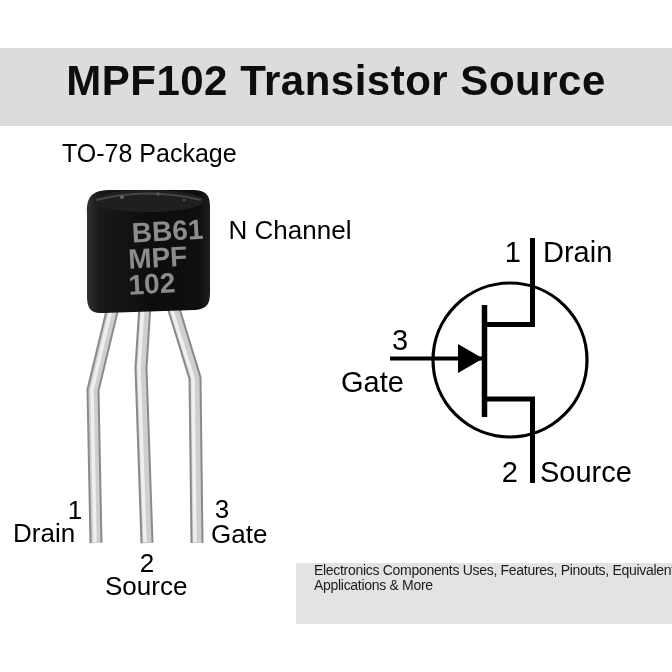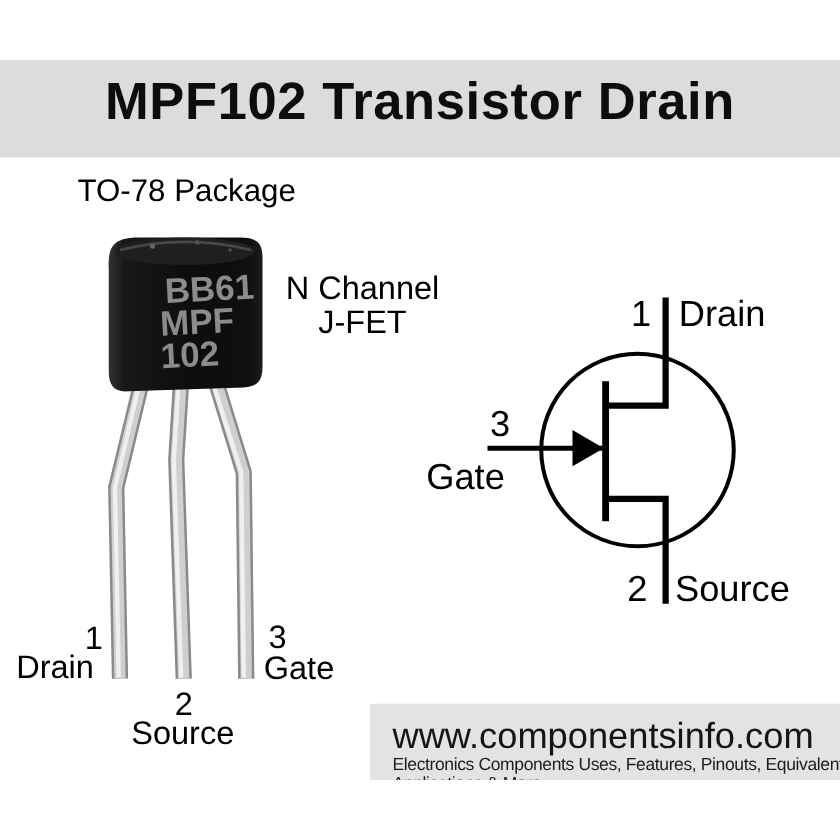--- a/index.html
+++ b/index.html
@@ -50,21 +50,21 @@
     white-space:nowrap;letter-spacing:-0.3px;
   }
   svg{position:absolute;left:0;top:0;}
 </style>
 </head>
 <body>
 
 <div id="stage">
 
   <div class="banner">
-    <div class="title">MPF102 Transistor Drain</div>
+    <div class="title">MPF102 Transistor Source</div>
   </div>
 
   <svg width="672" height="672" viewBox="0 0 672 672">
     <defs>
       <linearGradient id="bodyGrad" x1="0" y1="0" x2="1" y2="0">
         <stop offset="0" stop-color="#333333"></stop>
         <stop offset="0.10" stop-color="#181818"></stop>
         <stop offset="0.55" stop-color="#0d0d0d"></stop>
         <stop offset="0.92" stop-color="#0f0f0f"></stop>
         <stop offset="1" stop-color="#1e1e1e"></stop>
@@ -112,36 +112,34 @@
       <polyline points="487,399 532.5,399 532.5,483" stroke-width="5"></polyline>
       <line x1="390" y1="358.5" x2="482" y2="358.5" stroke-width="4"></line>
       <polygon points="458,344 458,373 483,358.5" fill="#000" stroke="none"></polygon>
     </g>
   </svg>
 
   <div class="lbl pkg">TO-78 Package</div>
 
   <div class="lbl devtype">
     <div>N Channel</div>
-    <div>J-FET</div>
   </div>
 
   <div class="lbl p26 pin1-num">1</div>
   <div class="lbl p26 pin1-name">Drain</div>
   <div class="lbl p26 pin2-num">2</div>
   <div class="lbl p26 pin2-name">Source</div>
   <div class="lbl p26 pin3-num">3</div>
   <div class="lbl p26 pin3-name">Gate</div>
 
   <div class="lbl p29 sym-drain-num">1</div>
   <div class="lbl p29 sym-drain-name">Drain</div>
   <div class="lbl p29 sym-gate-num">3</div>
   <div class="lbl p29 sym-gate-name">Gate</div>
   <div class="lbl p29 sym-src-num">2</div>
   <div class="lbl p29 sym-src-name">Source</div>
 
   <div class="wm">
-    <div class="site">www.componentsinfo.com</div>
     <div class="tag">Electronics Components Uses, Features, Pinouts, Equivalents,</div>
     <div class="tag">Applications &amp; More</div>
   </div>
 
 </div>
 
 </body></html>

